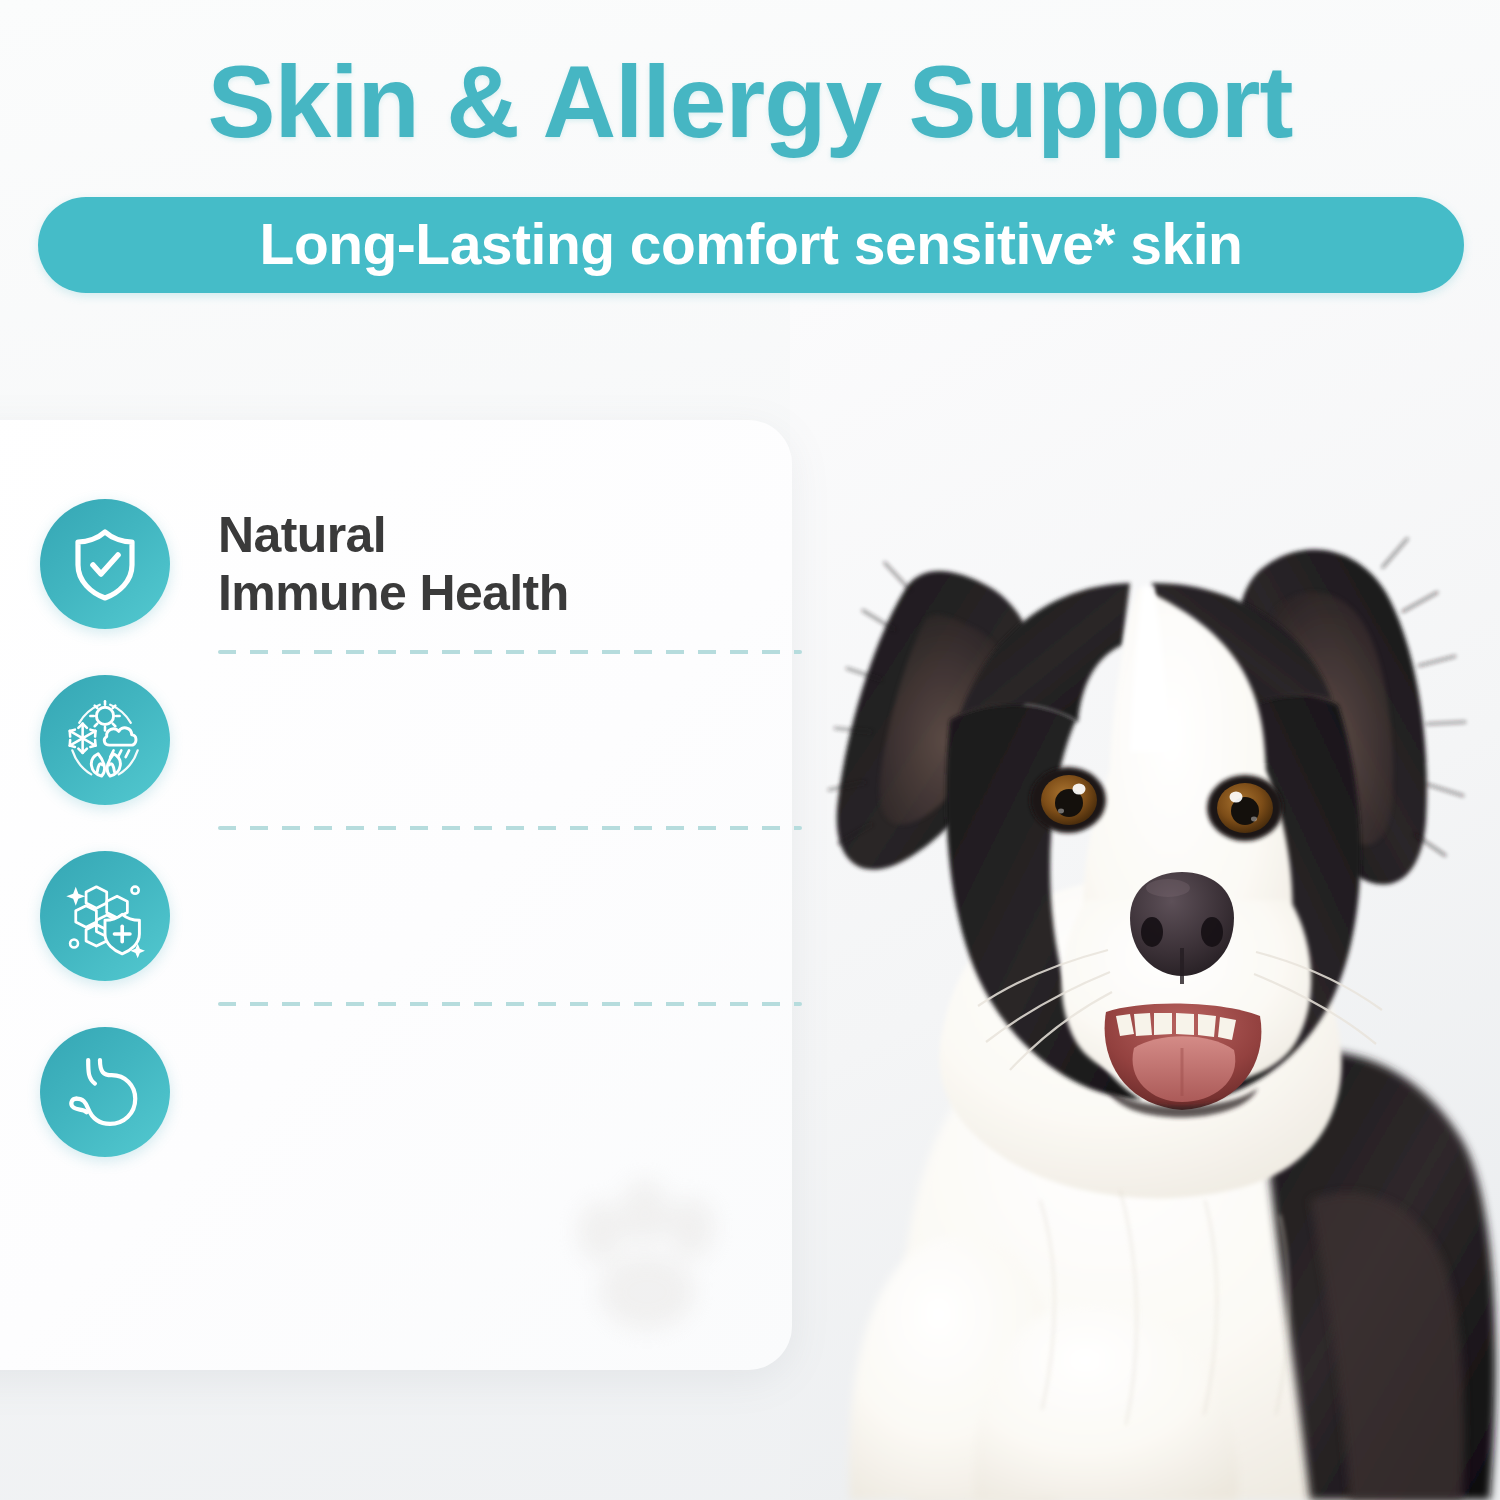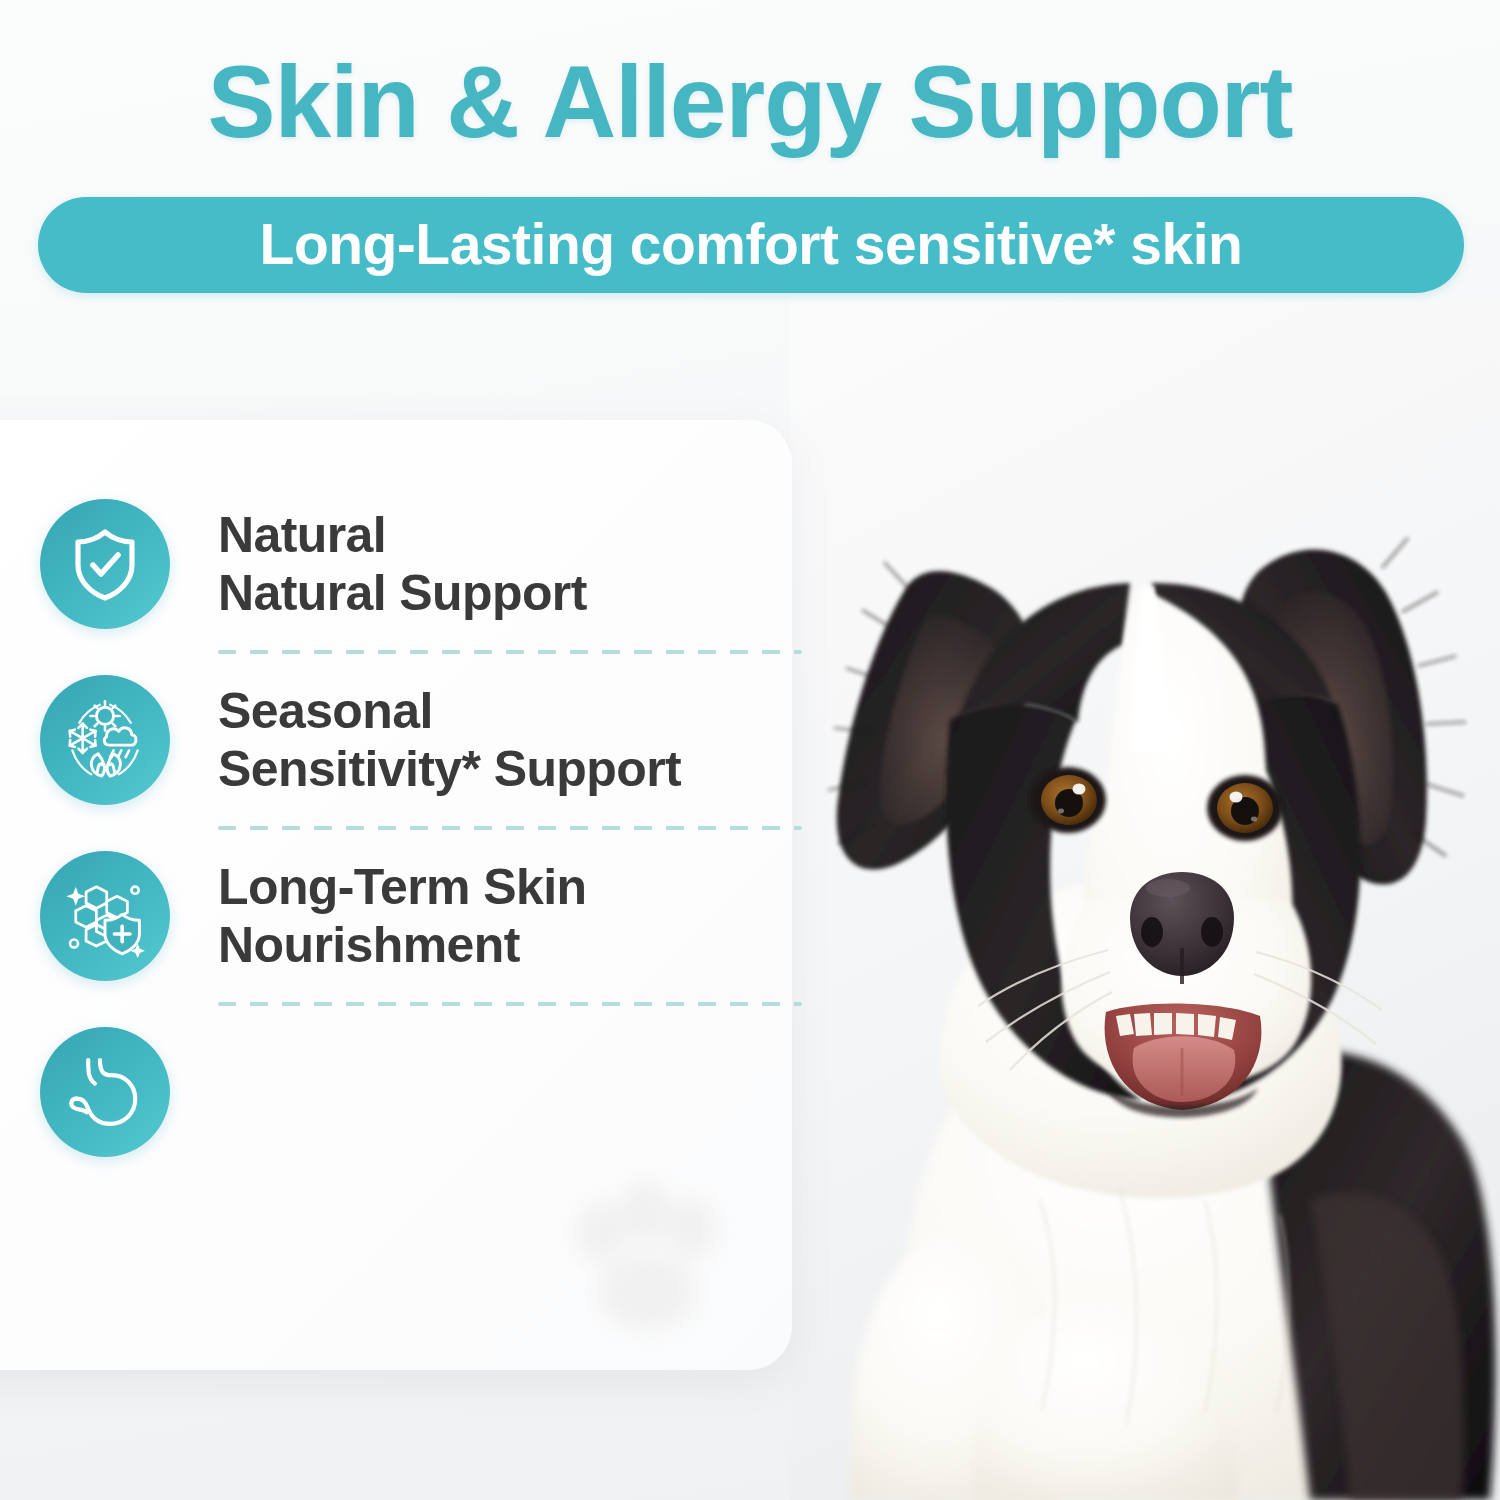--- a/index.html
+++ b/index.html
@@ -368,21 +368,21 @@
       <div class="feature-row">
         <div class="feature-icon-wrap">
           <svg width="78" height="78" viewBox="0 0 78 78">
             <path d="M39 7 C31 14 20 17 12 17 L12 40 C12 56 25 68 39 73
                      C53 68 66 56 66 40 L66 17 C58 17 47 14 39 7 Z" fill="none" stroke="#ffffff" stroke-width="5.2" stroke-linejoin="round" stroke-linecap="round"></path>
             <path d="M27 40 L35 49 L52 30" fill="none" stroke="#ffffff" stroke-width="5.6" stroke-linecap="round" stroke-linejoin="round"></path>
           </svg>
         </div>
         <div class="feature-label">
           <span>Natural</span>
-          <span class="l2">Natural Support</span>
+          <span class="l2">Immune Health</span>
         </div>
       </div>
 
       <div class="divider"></div>
 
       <div class="feature-row">
         <div class="feature-icon-wrap">
           <svg width="86" height="86" viewBox="0 0 100 100" fill="none" stroke="#ffffff" stroke-width="3.4" stroke-linecap="round" stroke-linejoin="round">
 
             <circle cx="50" cy="22" r="10"></circle>
@@ -427,24 +427,20 @@
             </g>
 
             <g stroke-width="2.6" opacity=".95">
               <path d="M20 30 C26 20 34 13 44 9"></path>
               <path d="M80 30 C74 20 66 13 56 9"></path>
               <path d="M88 62 C84 74 76 84 66 90"></path>
               <path d="M12 62 C16 74 24 84 34 90"></path>
             </g>
           </svg>
         </div>
-        <div class="feature-label">
-          <span>Seasonal</span>
-          <span class="l2">Sensitivity* Support</span>
-        </div>
       </div>
 
       <div class="divider"></div>
 
       <div class="feature-row">
         <div class="feature-icon-wrap">
           <svg width="86" height="86" viewBox="0 0 100 100" fill="none" stroke="#ffffff" stroke-width="3.2" stroke-linecap="round" stroke-linejoin="round">
 
             <g>
               <path d="M40 16 L52 22 L52 35 L40 41 L28 35 L28 22 Z"></path>
@@ -460,24 +456,20 @@
               <path d="M70 62 L70 80" stroke-width="4.2"></path>
               <path d="M61 71 L79 71" stroke-width="4.2"></path>
             </g>
 
             <path d="M16 16 L19 24 L27 27 L19 30 L16 38 L13 30 L5 27 L13 24 Z" fill="#ffffff" stroke="none"></path>
             <path d="M88 82 L90.5 88 L96.5 90.5 L90.5 93 L88 99 L85.5 93 L79.5 90.5 L85.5 88 Z" fill="#ffffff" stroke="none"></path>
             <circle cx="85" cy="20" r="4.2" stroke-width="3"></circle>
             <circle cx="14" cy="82" r="4.6" stroke-width="3"></circle>
           </svg>
         </div>
-        <div class="feature-label">
-          <span>Long-Term Skin</span>
-          <span class="l2">Nourishment</span>
-        </div>
       </div>
 
       <div class="divider"></div>
 
       <div class="feature-row">
         <div class="feature-icon-wrap">
           <svg width="84" height="84" viewBox="0 0 100 100" fill="none" stroke="#ffffff" stroke-width="5" stroke-linecap="round" stroke-linejoin="round">
 
             <path d="M30 12 C30 26 30 34 38 40"></path>
 

